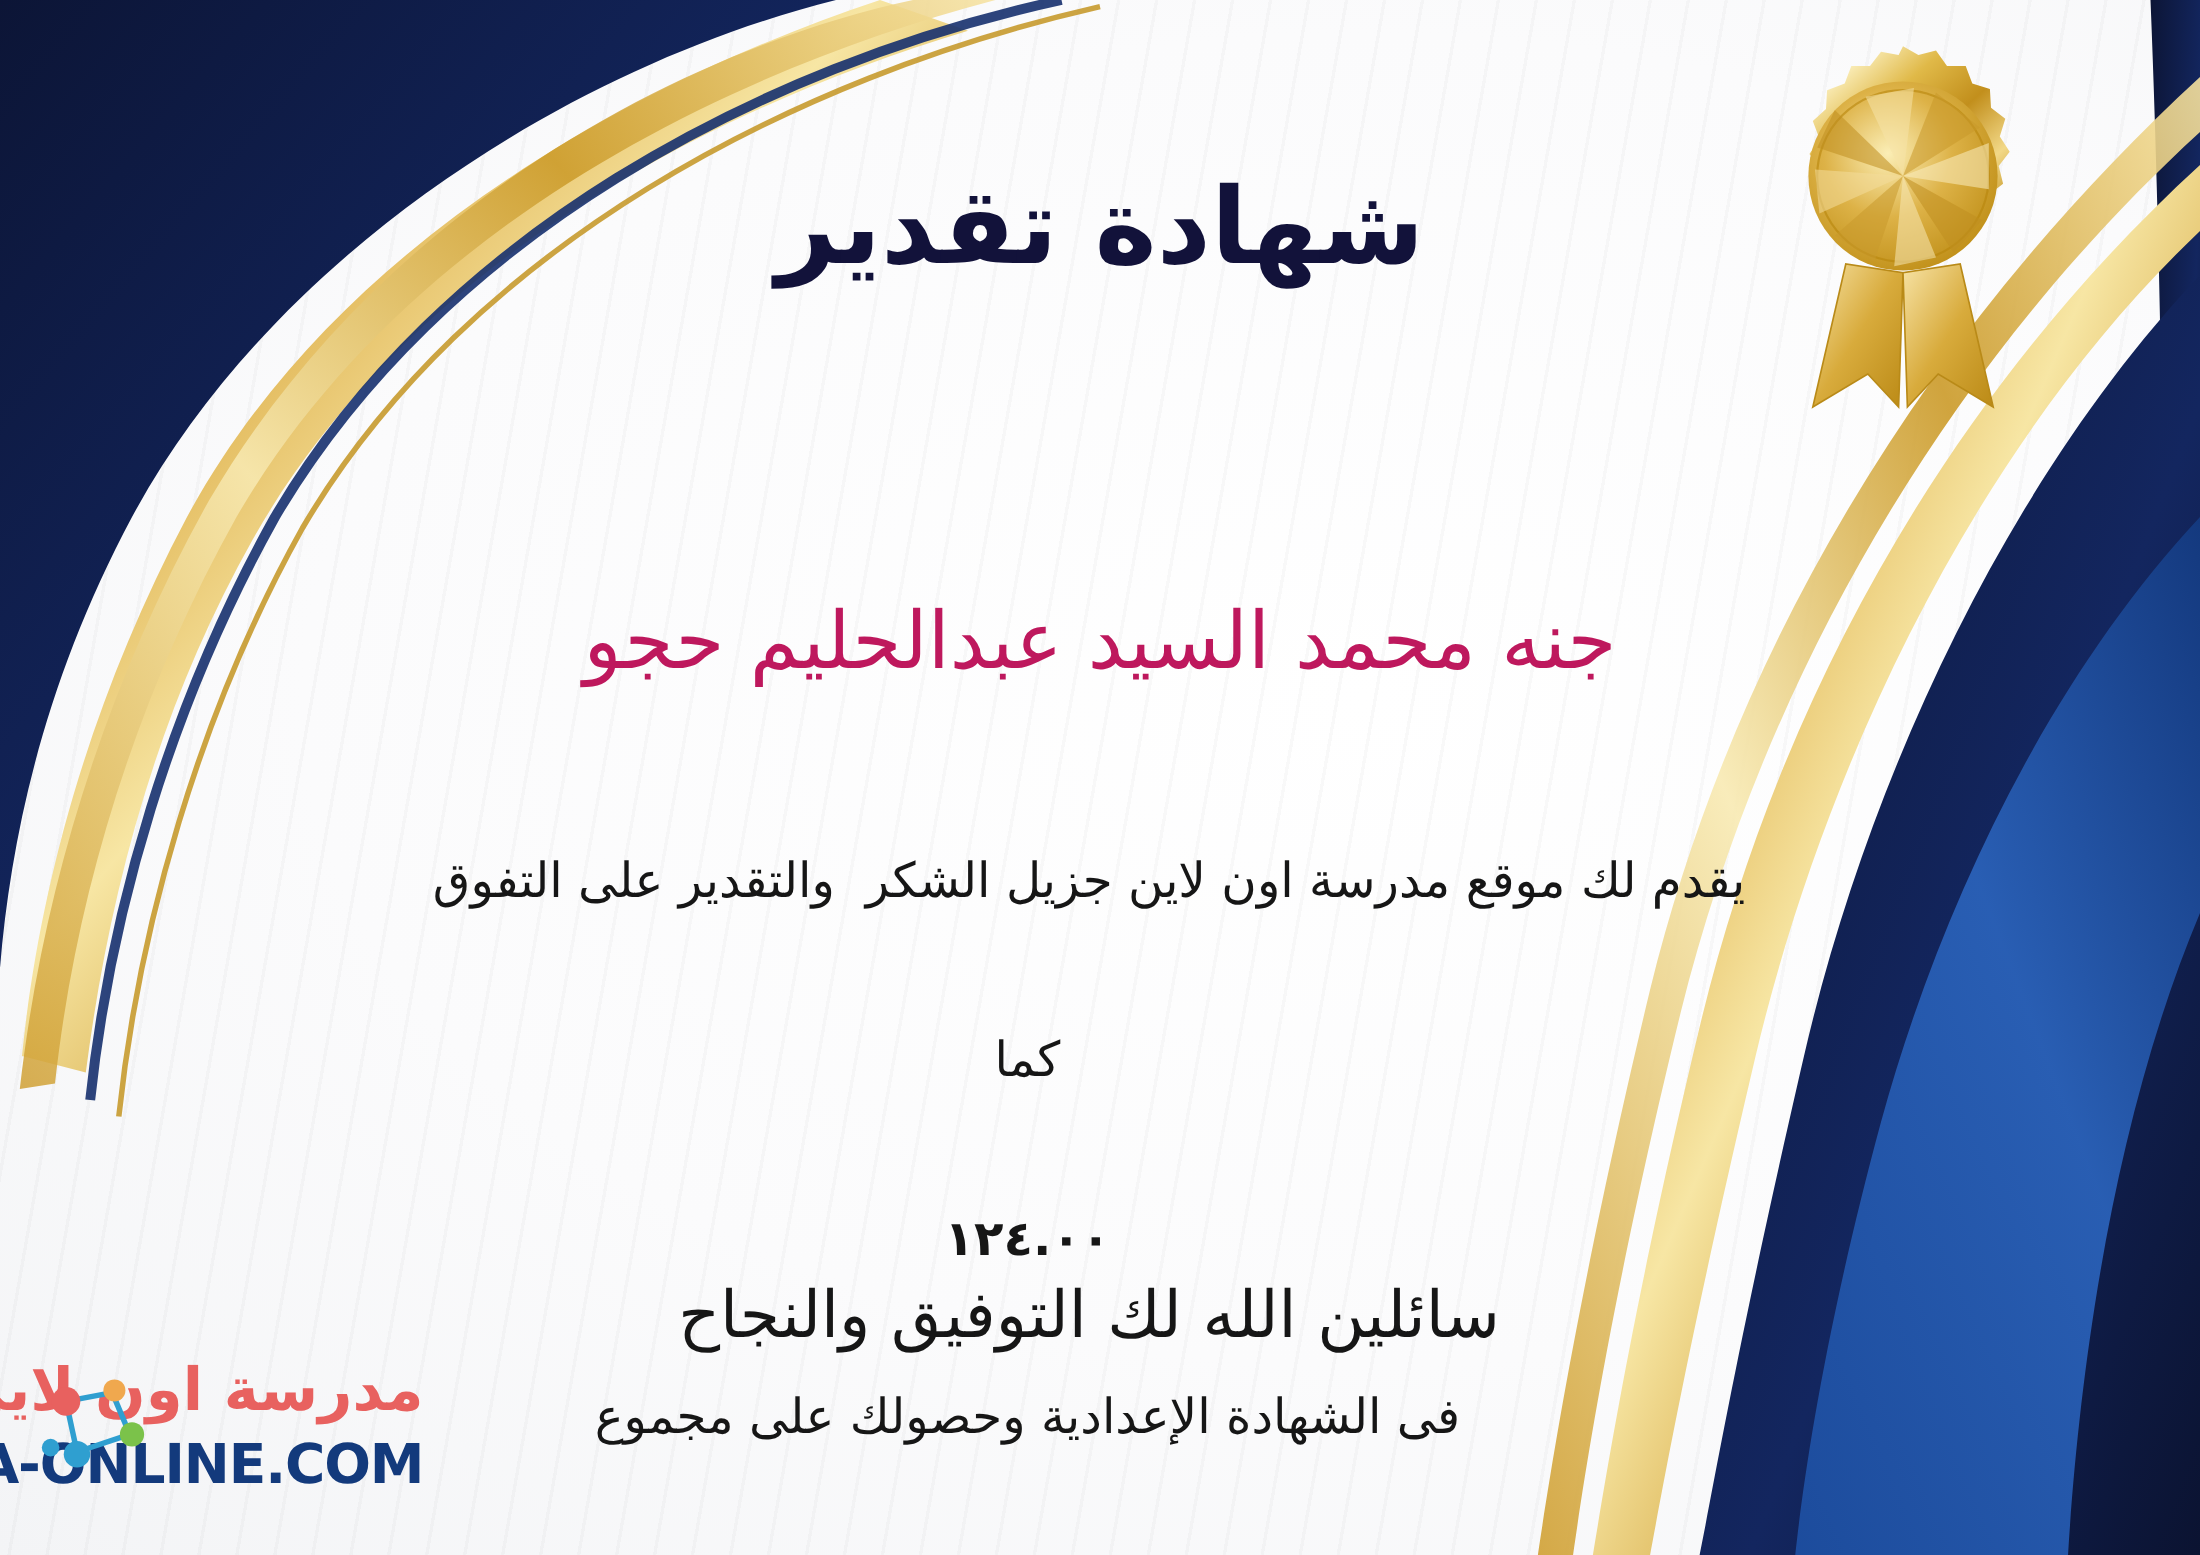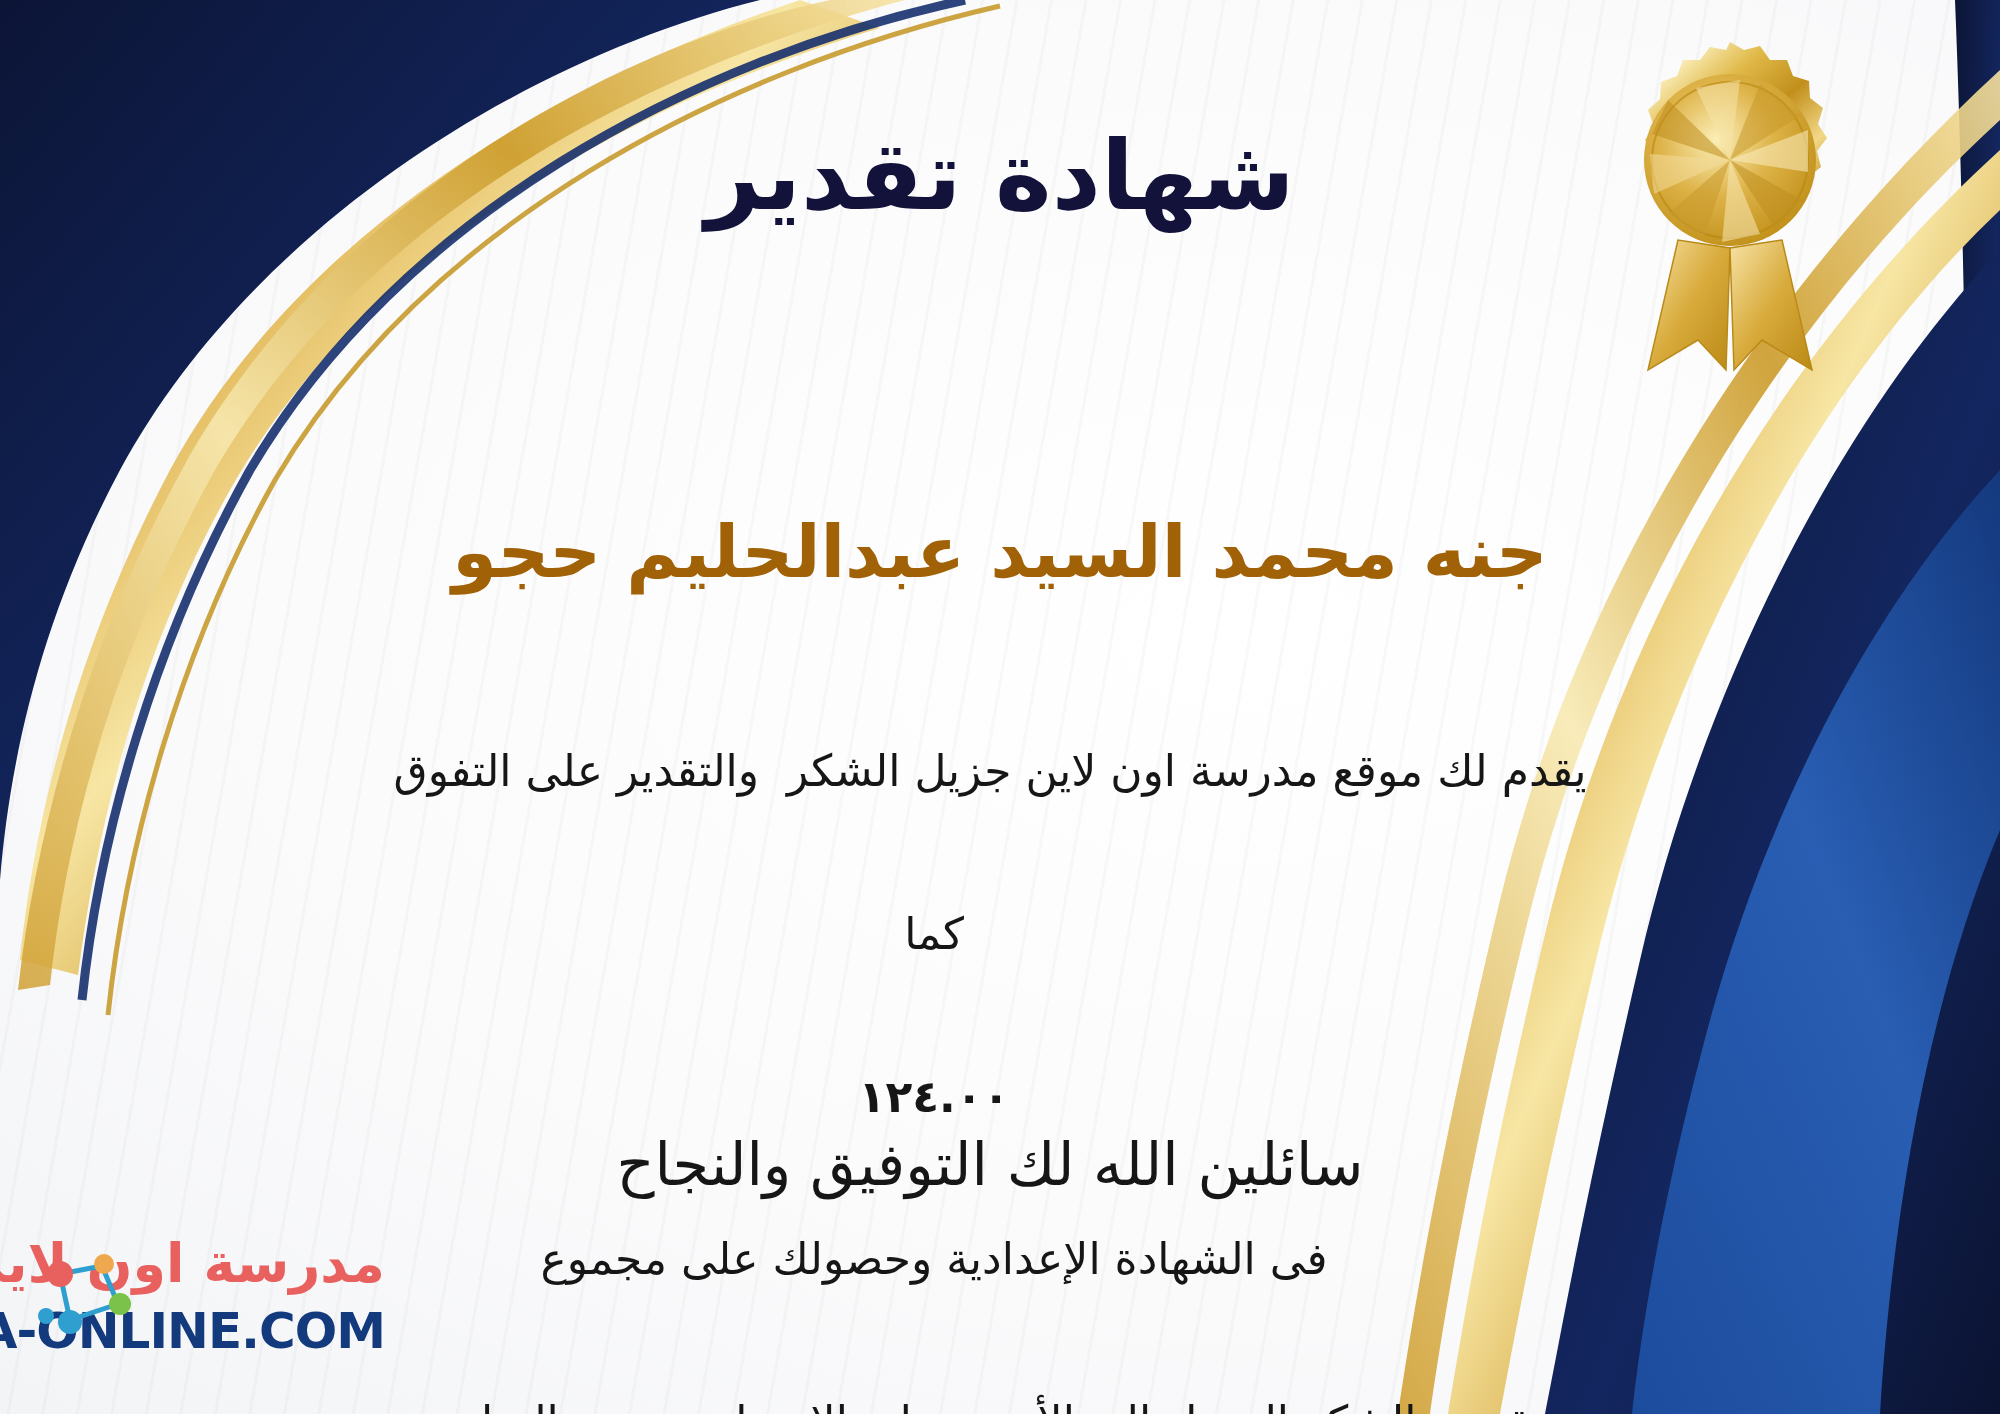--- a/index.html
+++ b/index.html
@@ -38,20 +38,21 @@
     width: 2000px;
     height: 1414px;
     pointer-events: none;
   }
 
   
   .content {
     position: absolute;
     inset: 0;
     z-index: 5;
+    margin-top: 30px;
   }
 
   .title {
     position: absolute;
     top: 120px;
     left: 0;
     right: 0;
     text-align: center;
     font-size: 96px;
     font-weight: 700;
@@ -60,22 +61,22 @@
     direction: rtl;
   }
 
   .student-name {
     position: absolute;
     top: 510px;
     left: 0;
     right: 0;
     text-align: center;
     font-size: 72px;
-    font-weight: 700;
-    color: #a16207;
+    font-weight: 400;
+    color: #be185d;
     direction: rtl;
   }
 
   .body-text {
     position: absolute;
     top: 730px;
     left: 300px;
     right: 320px;
     text-align: center;
     font-size: 44px;

